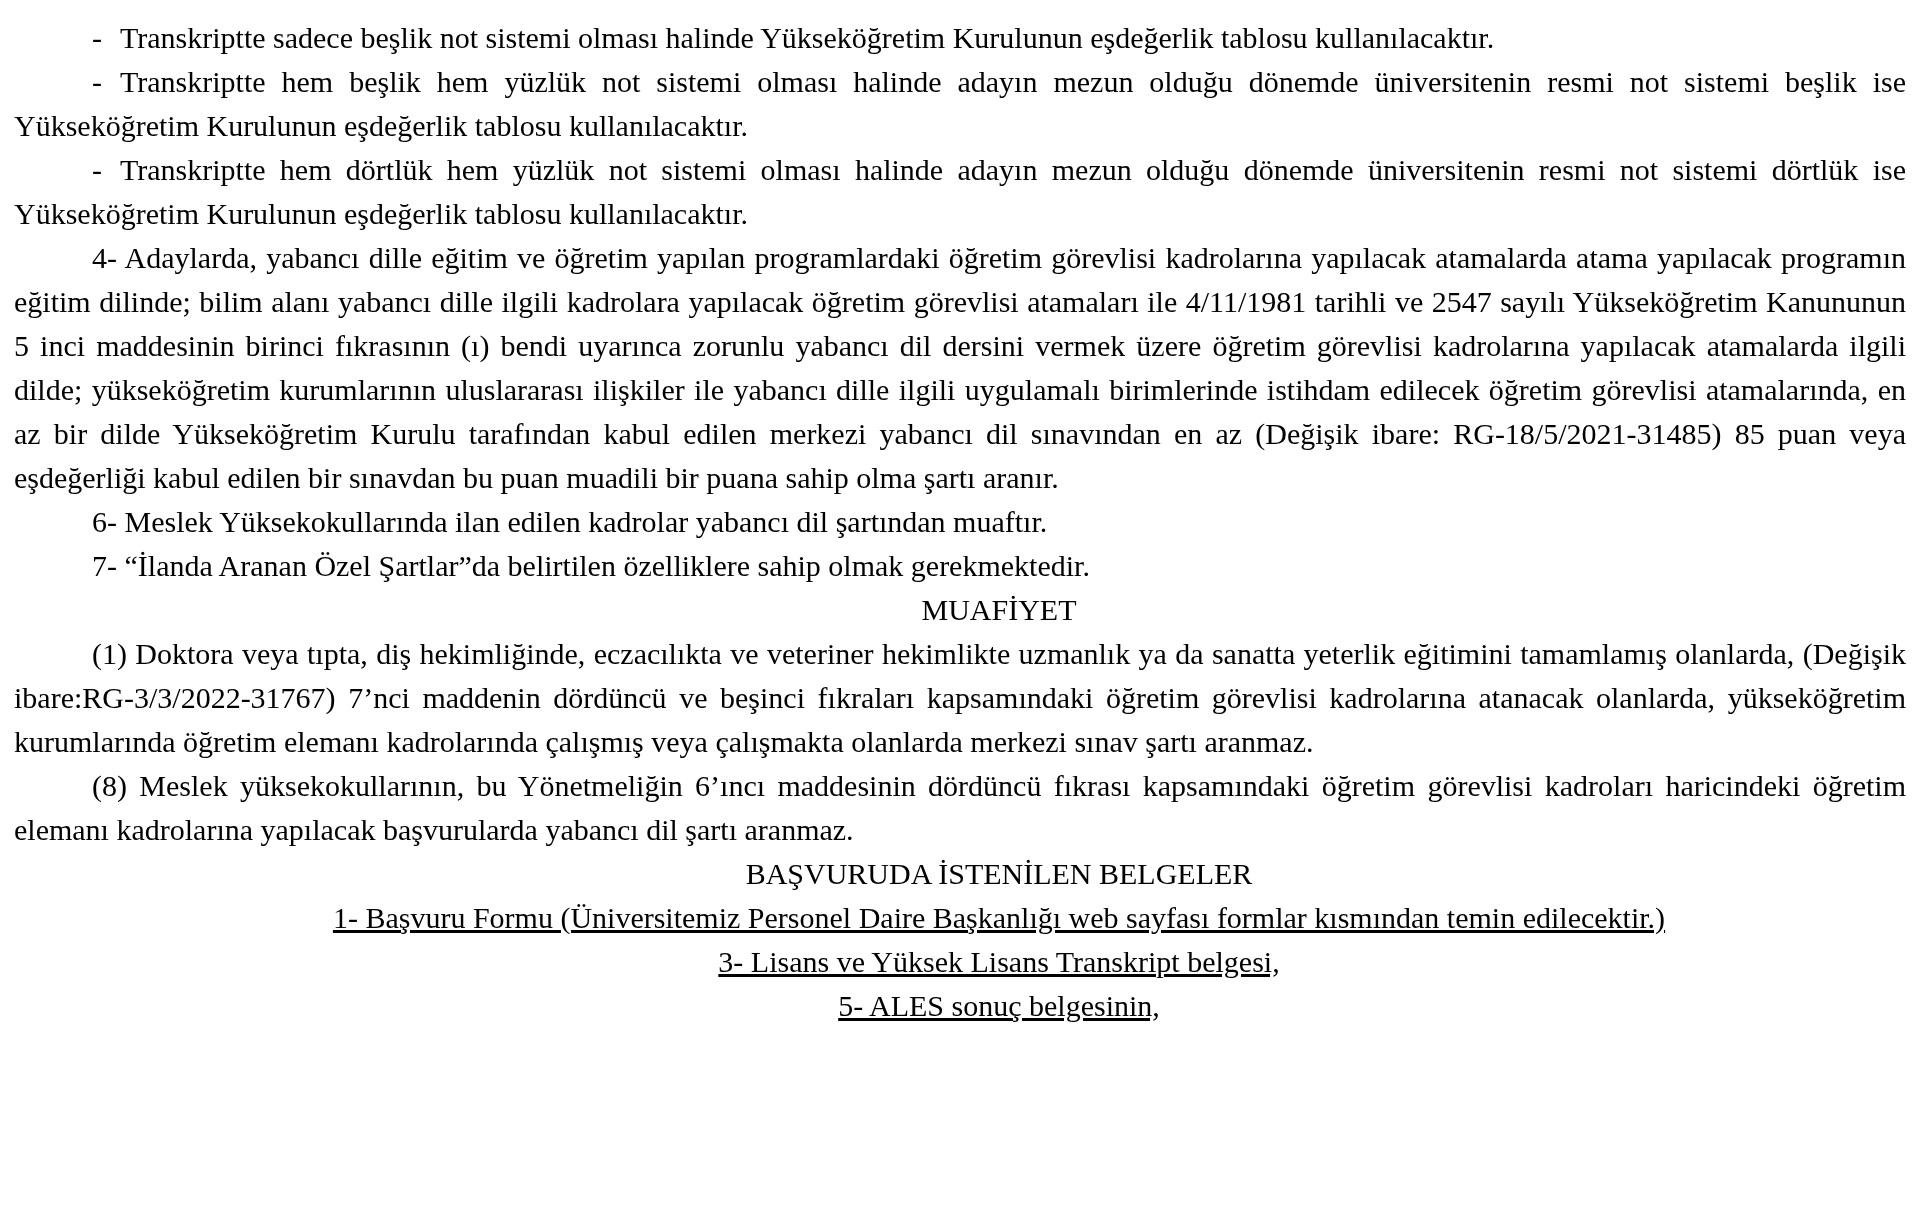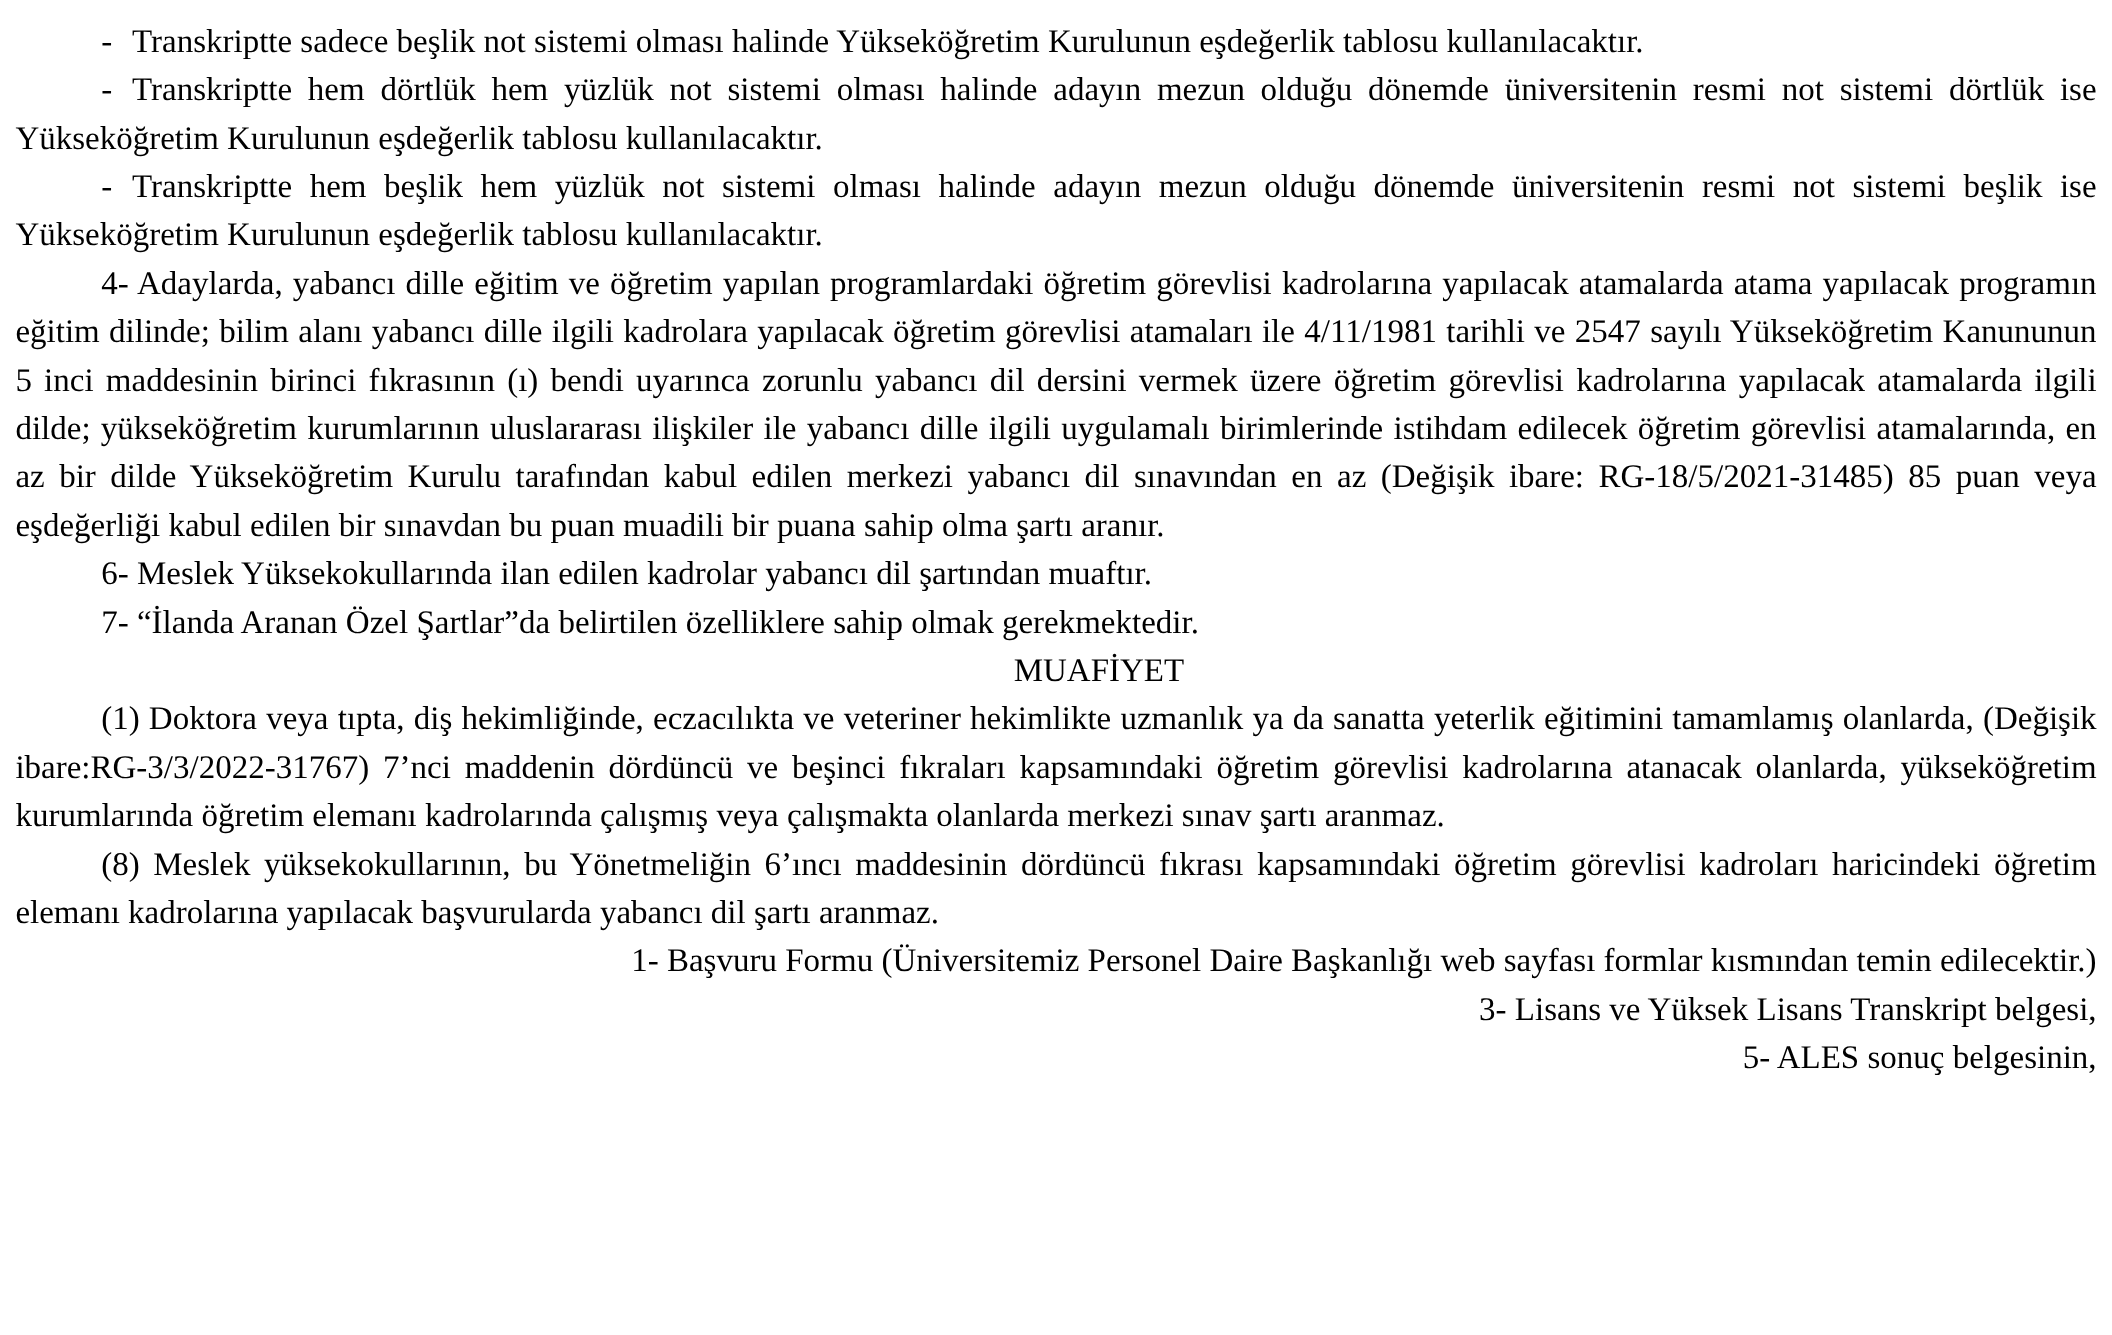--- a/index.html
+++ b/index.html
@@ -28,47 +28,49 @@
     text-align: justify;
   }
   .marker {
     margin-right: 18px;
   }
   .heading {
     text-align: center;
     font-family: Liberation Serif, serif;
   }
   .item {
-    text-align: right;
+    text-align: center;
+    text-decoration: underline;
   }
 </style>
 </head>
 <body>
 
 <div class="page">
 
   <p class="para bullet"><span class="marker">-</span><span>Transkriptte sadece beşlik not sistemi olması halinde Yükseköğretim Kurulunun eşdeğerlik tablosu kullanılacaktır.</span></p>
 
+  <p class="para bullet"><span class="marker">-</span><span>Transkriptte hem beşlik hem yüzlük not sistemi olması halinde adayın mezun olduğu dönemde üniversitenin resmi not sistemi beşlik ise Yükseköğretim Kurulunun eşdeğerlik tablosu kullanılacaktır.</span></p>
+
   <p class="para bullet"><span class="marker">-</span><span>Transkriptte hem dörtlük hem yüzlük not sistemi olması halinde adayın mezun olduğu dönemde üniversitenin resmi not sistemi dörtlük ise Yükseköğretim Kurulunun eşdeğerlik tablosu kullanılacaktır.</span></p>
-
-  <p class="para bullet"><span class="marker">-</span><span>Transkriptte hem beşlik hem yüzlük not sistemi olması halinde adayın mezun olduğu dönemde üniversitenin resmi not sistemi beşlik ise Yükseköğretim Kurulunun eşdeğerlik tablosu kullanılacaktır.</span></p>
 
   <p class="para">4- Adaylarda, yabancı dille eğitim ve öğretim yapılan programlardaki öğretim görevlisi kadrolarına yapılacak atamalarda atama yapılacak programın eğitim dilinde; bilim alanı yabancı dille ilgili kadrolara yapılacak öğretim görevlisi atamaları ile 4/11/1981 tarihli ve 2547 sayılı Yükseköğretim Kanununun 5 inci maddesinin birinci fıkrasının (ı) bendi uyarınca zorunlu yabancı dil dersini vermek üzere öğretim görevlisi kadrolarına yapılacak atamalarda ilgili dilde; yükseköğretim kurumlarının uluslararası ilişkiler ile yabancı dille ilgili uygulamalı birimlerinde istihdam edilecek öğretim görevlisi atamalarında, en az bir dilde Yükseköğretim Kurulu tarafından kabul edilen merkezi yabancı dil sınavından en az (Değişik ibare: RG-18/5/2021-31485) 85 puan veya eşdeğerliği kabul edilen bir sınavdan bu puan muadili bir puana sahip olma şartı aranır.</p>
 
 
   <p class="para">6- Meslek Yüksekokullarında ilan edilen kadrolar yabancı dil şartından muaftır.</p>
 
   <p class="para">7- “İlanda Aranan Özel Şartlar”da belirtilen özelliklere sahip olmak gerekmektedir.</p>
 
   <p class="para heading">MUAFİYET</p>
 
   <p class="para">(1) Doktora veya tıpta, diş hekimliğinde, eczacılıkta ve veteriner hekimlikte uzmanlık ya da sanatta yeterlik eğitimini tamamlamış olanlarda, (Değişik ibare:RG-3/3/2022-31767) 7’nci maddenin dördüncü ve beşinci fıkraları kapsamındaki öğretim görevlisi kadrolarına atanacak olanlarda, yükseköğretim kurumlarında öğretim elemanı kadrolarında çalışmış veya çalışmakta olanlarda merkezi sınav şartı aranmaz.</p>
 
   <p class="para">(8) Meslek yüksekokullarının, bu Yönetmeliğin 6’ıncı maddesinin dördüncü fıkrası kapsamındaki öğretim görevlisi kadroları haricindeki öğretim elemanı kadrolarına yapılacak başvurularda yabancı dil şartı aranmaz.</p>
 
+  <p class="para heading">BAŞVURUDA İSTENİLEN BELGELER</p>
 
   <p class="para item">1- Başvuru Formu (Üniversitemiz Personel Daire Başkanlığı web sayfası formlar kısmından temin edilecektir.)</p>
 
 
   <p class="para item">3- Lisans ve Yüksek Lisans Transkript belgesi,</p>
 
 
   <p class="para item">5- ALES sonuç belgesinin,</p>
 
 </div>

